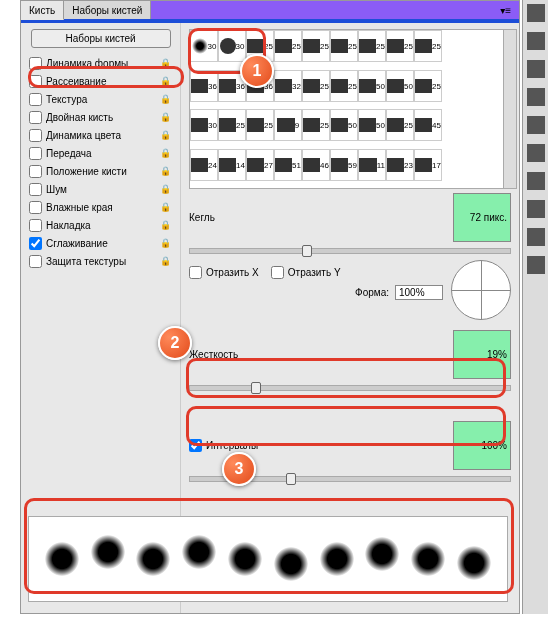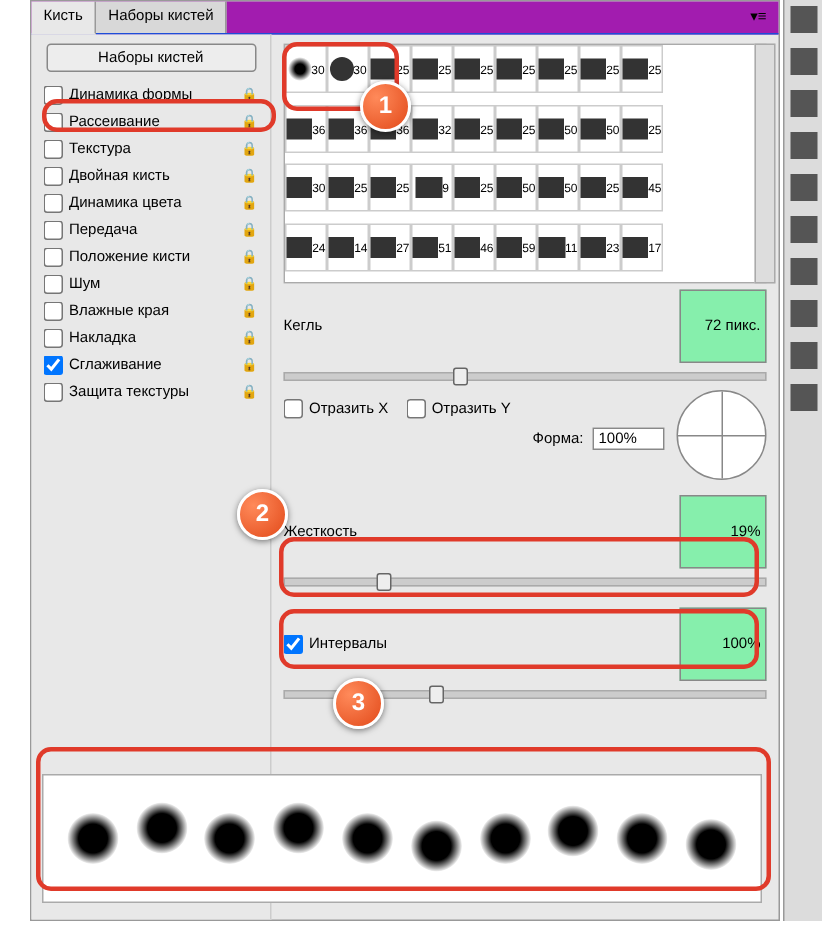--- a/index.html
+++ b/index.html
@@ -1,18 +1,18 @@
 <!DOCTYPE html>
 <html><head>
 <meta charset="utf-8">
 <style>
 *{box-sizing:border-box;margin:0;padding:0;font-family:Tahoma,Arial,sans-serif;font-size:10px;color:#000}
 body{background:#fff;width:548px;height:632px;position:relative;overflow:hidden}
 .frame{position:absolute;left:20px;top:0;width:500px;height:614px;background:#e8e8e8;border:1px solid #999}
-.tabs{display:flex;background:#a21caf;border-bottom:1px solid #1d4ed8;height:22px}
+.tabs{display:flex;background:#8b5cf6;border-bottom:4px solid #1d4ed8;height:22px}
 .tab{padding:4px 8px;border-right:1px solid #999;background:#d8d8d8;cursor:pointer}
 .tab.active{background:#e8e8e8;border-bottom:1px solid #e8e8e8;margin-bottom:-1px}
 .flyout{margin-left:auto;padding:4px 8px;cursor:pointer}
 .body{display:flex;height:calc(100% - 22px)}
 .left{width:160px;padding:6px 4px;background:#e8e8e8;border-right:1px solid #ccc}
 .btn{display:block;width:140px;margin:0 auto 6px;padding:3px 0;text-align:center;background:#ededed;border:1px solid #888;border-radius:3px;cursor:pointer}
 .row{display:flex;align-items:center;padding:2px 4px;height:18px}
 .row input{margin-right:4px}
 .row .lock{margin-left:auto;font-size:9px;color:#666}
 .row.sel{background:linear-gradient(#bcd3f5,#9cbcf0);border:1px solid #6a8fd6;border-radius:3px}
@@ -302,21 +302,21 @@
       </div>
 
       <div class="field" style="margin-top:10px">
           <span class="lab">Жесткость</span>
           <span class="val">19%</span>
         </div>
       <div class="slider">
           <div class="thumb" style="left:19%"></div>
         </div>
 
-      <div class="field" style="margin-top:14px">
+      <div class="field" style="margin-top:30px">
           <input type="checkbox" checked="" style="margin-right: 4px;">
           <span class="lab">Интервалы</span>
           <span class="val">100%</span>
         </div>
       <div class="slider">
           <div class="thumb" style="left:30%"></div>
         </div>
     </div>
   </div>
 </div>

